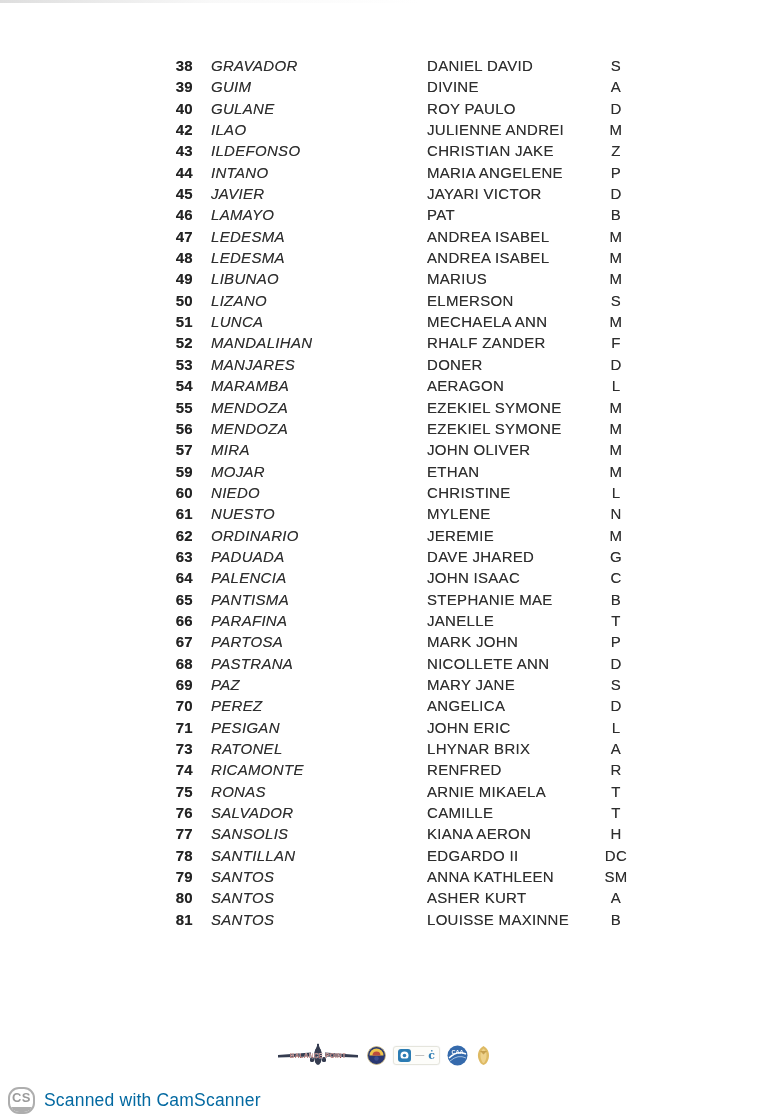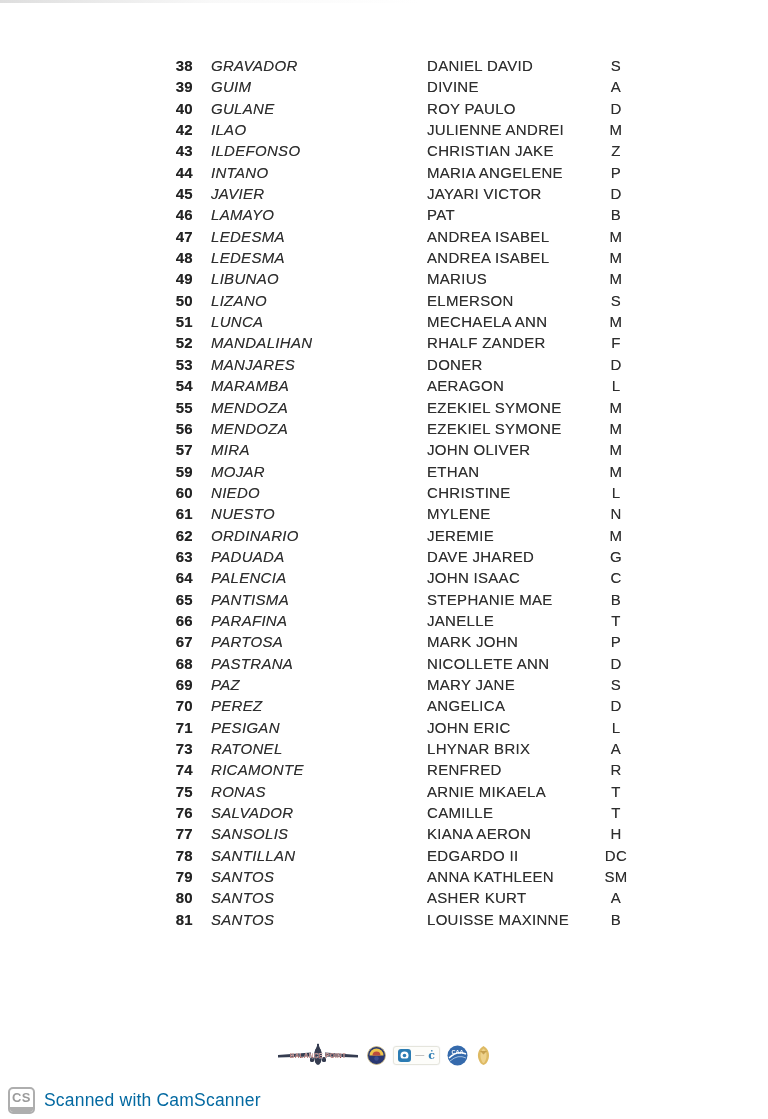--- a/index.html
+++ b/index.html
@@ -110,21 +110,21 @@
     background: #ffffff;
     display: flex;
     align-items: center;
   }
   .cs-badge {
     position: relative;
     margin-left: 8px;
     width: 27px;
     height: 27px;
     border: 2px solid #aeaeae;
-    border-radius: 5px;
+    border-radius: 11px;
     background: #ffffff;
     box-sizing: border-box;
     overflow: hidden;
   }
   .cs-badge-letters {
     position: absolute;
     top: 1px;
     left: 0;
     width: 100%;
     text-align: center;

